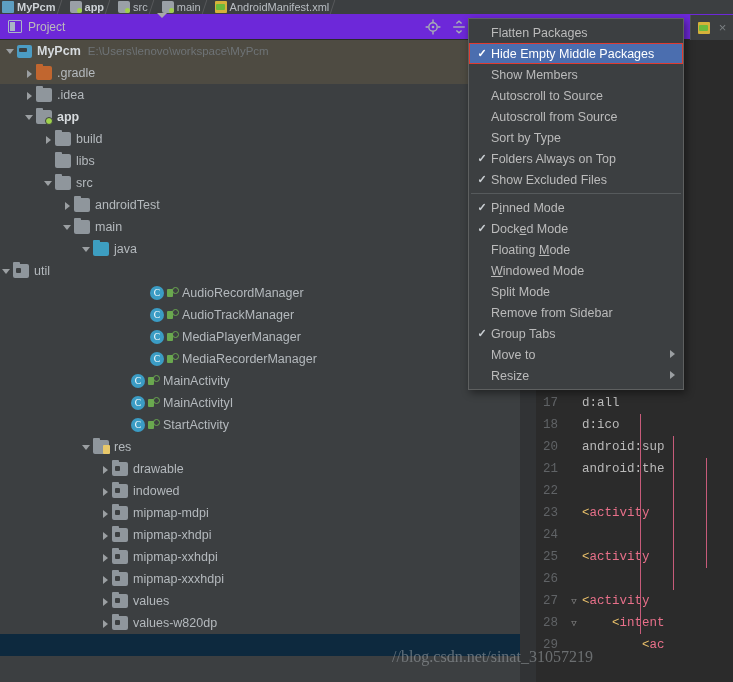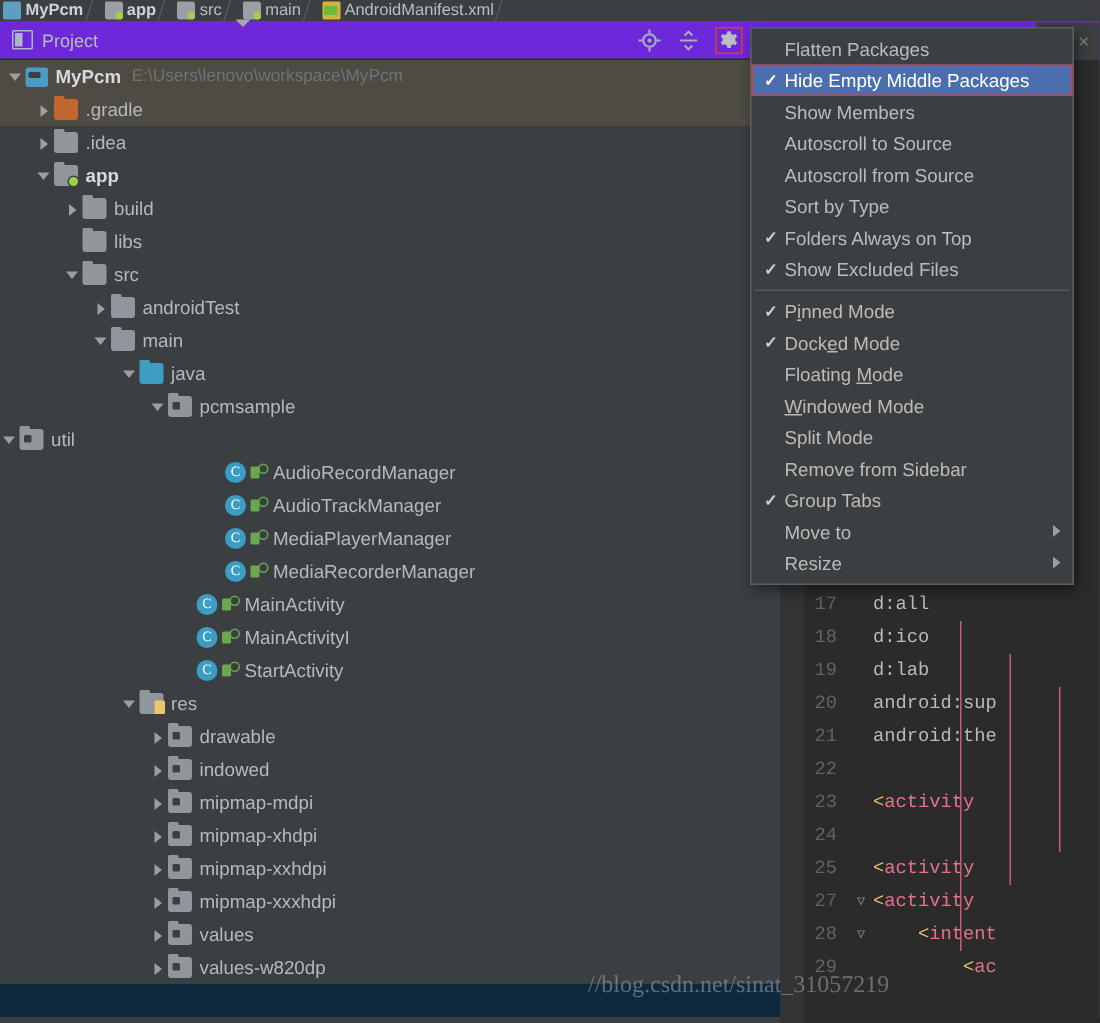--- a/index.html
+++ b/index.html
@@ -131,21 +131,21 @@
   .ccode { color: #a9b7c6; white-space: pre; }
   .k-tag { color: #e8bf6a; }
   .k-name { color: #e8708a; }
   .k-attr { color: #bababa; }
   .k-str { color: #6a8759; }
   .k-cmt { color: #808080; }
   .vline { position: absolute; width: 1px; background: #555; }
 
   
   .menu {
-    position: absolute; left: 500px; top: 18px; width: 216px;
+    position: absolute; left: 468px; top: 18px; width: 216px;
     background: #3c3f41; border: 1px solid #5e6060;
     box-shadow: 2px 3px 8px rgba(0,0,0,.45); padding: 3px 0 3px 0; z-index: 50;
   }
   .mitem { height: 21px; display: flex; align-items: center; padding-left: 4px;
      position: relative; }
   .mitem .mlabel { font-size: 12.5px; color: #bbbbbb; }
   .mitem.sel { background: #4b6eaf; outline: 1px solid #e03c31; outline-offset: -1px; }
   .mitem.sel .mlabel { color: #ffffff; }
   .mcheck { width: 18px; flex: none; text-align: center; font-size: 11px; color: #c9ced2;
      font-weight: bold; }
@@ -279,25 +279,20 @@
       <div class="row" style="padding-left: 61px;">
         <span class="arrow d"></span>
         <span class="ticon f-plain"></span>
         <span class="txt">main</span>
       </div>
       <div class="row" style="padding-left: 80px;">
         <span class="arrow d"></span>
         <span class="ticon f-src"></span>
         <span class="txt">java</span>
       </div>
-      <div class="row" style="padding-left: 99px;">
-        <span class="arrow d"></span>
-        <span class="ticon f-pkg"></span>
-        <span class="txt">pcmsample</span>
-      </div>
       <div class="row" style="">
         <span class="arrow d"></span>
         <span class="ticon f-pkg"></span>
         <span class="txt">util</span>
       </div>
       <div class="row" style="padding-left: 137px;">
         <span class="arrow"></span>
         <span class="cls-ico">
           <span>C</span>
         </span>
@@ -487,25 +482,20 @@
           <span class="lnum">17</span>
           <span class="fold"></span>
           <span class="ccode k-attr">d:all</span>
         </div>
         <div class="cline">
           <span class="lnum">18</span>
           <span class="fold"></span>
           <span class="ccode k-attr">d:ico</span>
         </div>
         <div class="cline">
-          <span class="lnum">19</span>
-          <span class="fold"></span>
-          <span class="ccode k-attr">d:lab</span>
-        </div>
-        <div class="cline">
           <span class="lnum">20</span>
           <span class="fold"></span>
           <span class="ccode k-attr">android:sup</span>
         </div>
         <div class="cline">
           <span class="lnum">21</span>
           <span class="fold"></span>
           <span class="ccode k-attr">android:the</span>
         </div>
         <div class="cline">
@@ -520,20 +510,25 @@
         </div>
         <div class="cline">
           <span class="lnum">24</span>
           <span class="fold"></span>
           <span class="ccode "></span>
         </div>
         <div class="cline">
           <span class="lnum">25</span>
           <span class="fold"></span>
           <span class="ccode"><span class="k-tag">&lt;</span><span class="k-name">activity</span><span class="k-tag"></span></span>
+        </div>
+        <div class="cline">
+          <span class="lnum">26</span>
+          <span class="fold"></span>
+          <span class="ccode "></span>
         </div>
         <div class="cline">
           <span class="lnum">27</span>
           <span class="fold">▽</span>
           <span class="ccode"><span class="k-tag">&lt;</span><span class="k-name">activity</span><span class="k-tag"></span></span>
         </div>
         <div class="cline">
           <span class="lnum">28</span>
           <span class="fold">▽</span>
           <span class="ccode"><span class="k-tag">&nbsp;&nbsp;&nbsp;&nbsp;&lt;</span><span class="k-name">intent</span><span class="k-tag"></span></span>

